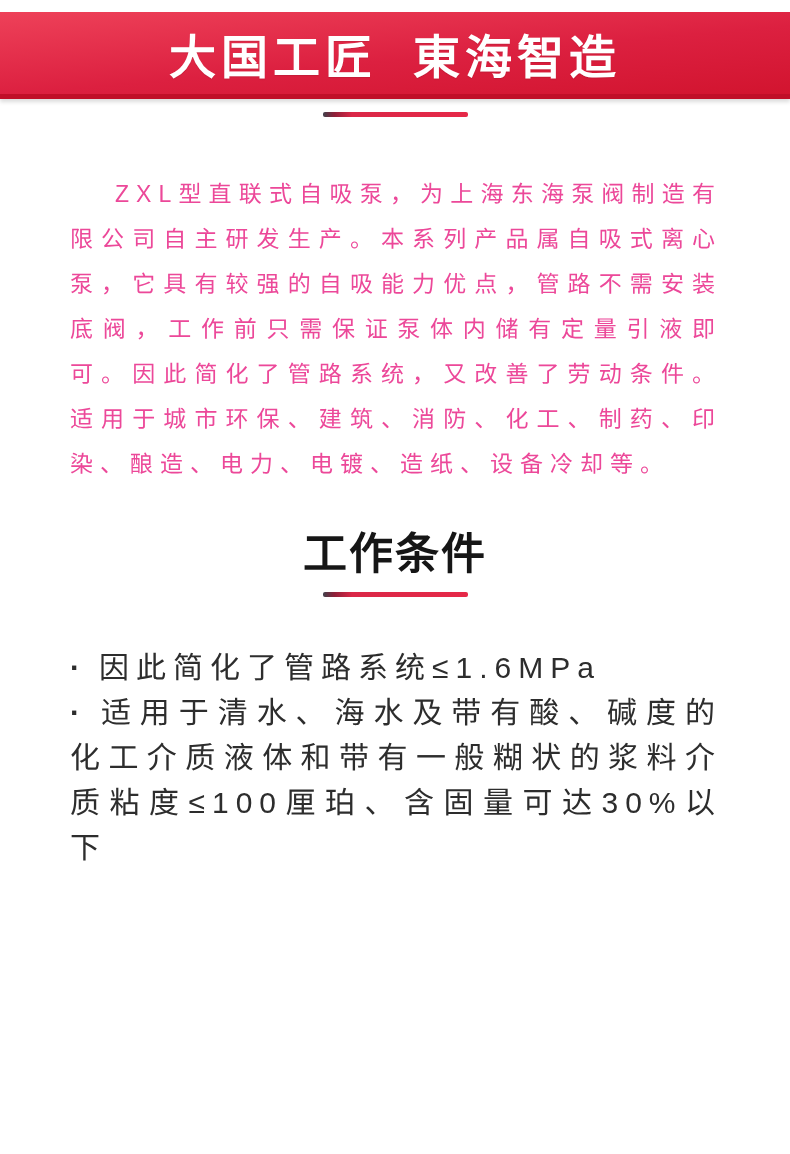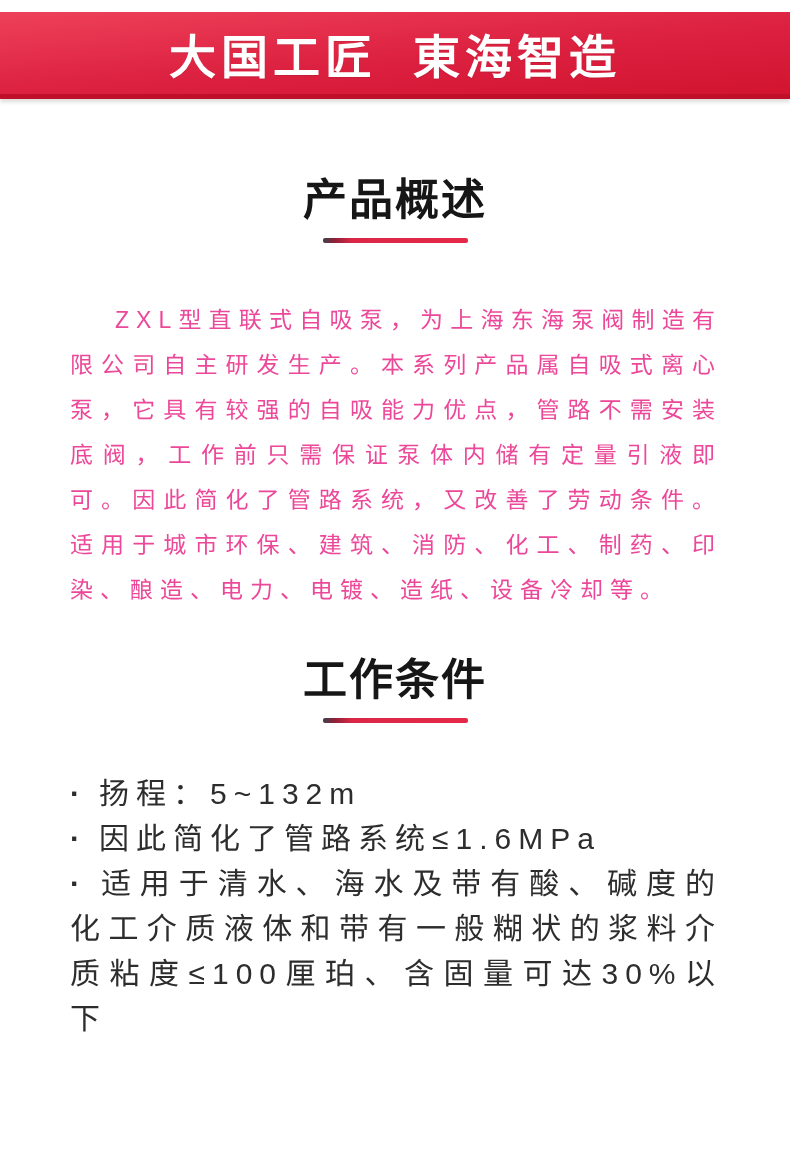--- a/index.html
+++ b/index.html
@@ -91,33 +91,29 @@
 </head>
 <body>
 
 <div class="page">
 
   <header class="banner">
     <h1>大国工匠 東海智造</h1>
   </header>
 
   <section>
-    <h2 class="sec-title first">产品概述</h2>
     <div class="title-underline"></div>
     <p class="body-text">ZXL型直联式自吸泵，为上海东海泵阀制造有限公司自主研发生产。本系列产品属自吸式离心泵，它具有较强的自吸能力优点，管路不需安装底阀，工作前只需保证泵体内储有定量引液即可。因此简化了管路系统，又改善了劳动条件。适用于城市环保、建筑、消防、化工、制药、印染、酿造、电力、电镀、造纸、设备冷却等。</p>
   </section>
 
   <section>
     <h2 class="sec-title second">工作条件</h2>
     <div class="title-underline"></div>
 
     <ul class="bullet-list">
-      <li>
-        <span class="dot">·</span><span>扬程：5~132m</span>
-      </li>
       <li>
         <span class="dot">·</span><span>因此简化了管路系统≤1.6MPa</span>
       </li>
       <li>
         <span class="dot">·</span><span>适用于清水、海水及带有酸、碱度的化工介质液体和带有一般糊状的浆料介质粘度≤100厘珀、含固量可达30%以下</span>
       </li>
     </ul>
   </section>
 
 </div>

